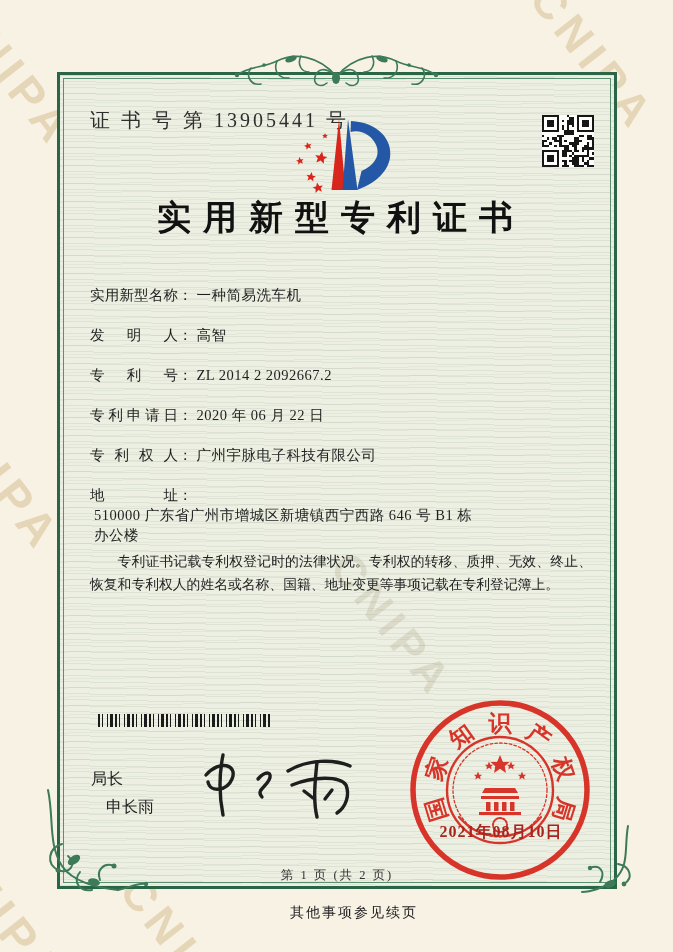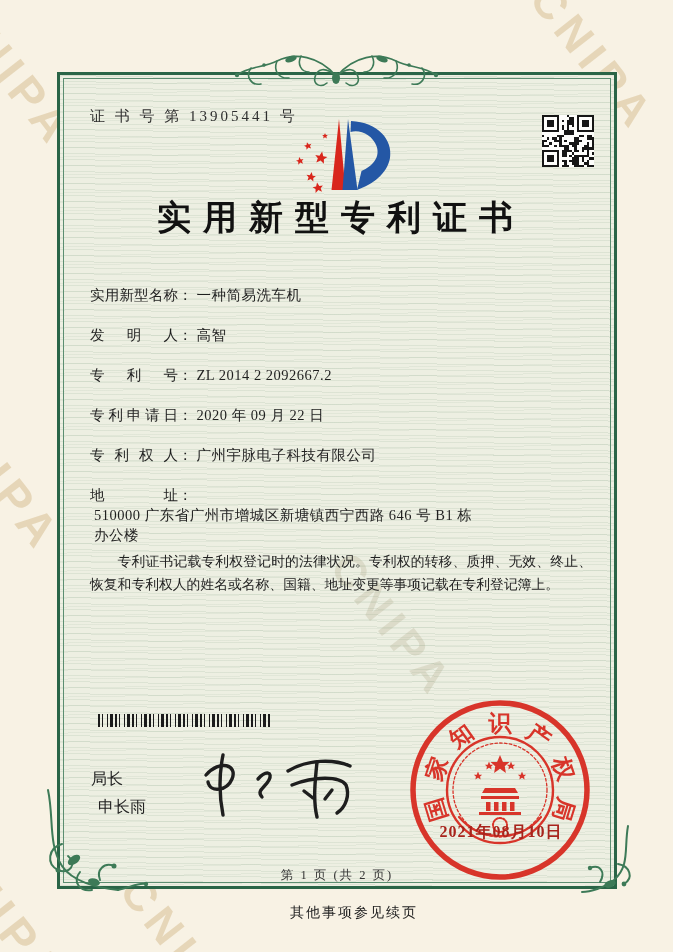--- a/index.html
+++ b/index.html
@@ -33,21 +33,21 @@
       repeating-linear-gradient(1deg, rgba(124,158,128,0.15) 0 1px, rgba(0,0,0,0) 1px 6px),
       repeating-linear-gradient(-1deg, rgba(124,158,128,0.10) 0 1px, rgba(0,0,0,0) 1px 9px);
   }
   .cert::before{content:"";position:absolute;inset:3px;border:1px solid #5c8e71;pointer-events:none;}
   
   .orn{position:absolute;z-index:3;pointer-events:none;}
   .garland{left:231px;top:44px;}
   .corner-bl{left:38px;top:788px;}
   .corner-br{left:580px;top:824px;}
   
-  .cert-no{position:absolute;left:30px;top:32px;font-size:15px;letter-spacing:3px;color:#2e2e2e;}
+  .cert-no{position:absolute;left:30px;top:32px;font-size:20px;letter-spacing:3px;color:#2e2e2e;}
   .logo{position:absolute;left:236px;top:38px;}
   .qr{position:absolute;left:482px;top:40px;width:52px;height:52px;background:#fdfdfb;}
   .qr svg rect{fill:#161616;}
   .title{
     position:absolute;left:8px;right:0;top:120px;text-align:center;
     font-size:34px;font-weight:bold;letter-spacing:12px;color:#111;
   }
   
   .frow{position:absolute;left:30px;right:26px;font-size:14.5px;color:#1f1f1f;line-height:20px;}
   .flabel{display:inline-block;width:88px;text-align:justify;text-align-last:justify;vertical-align:top;}
@@ -62,21 +62,21 @@
     text-align:justify;color:#222;
   }
   
   .barcode{
     position:absolute;left:38px;top:639px;width:173px;height:13px;
     background-image:repeating-linear-gradient(90deg,
       #1b1b1b 0 2px,transparent 2px 4px,#1b1b1b 4px 5px,transparent 5px 9px,
       #1b1b1b 9px 10px,transparent 10px 12px,#1b1b1b 12px 15px,transparent 15px 17px);
   }
   .signer-title{position:absolute;left:31px;top:694px;font-family:Liberation Sans, sans-serif;font-size:16px;color:#222;}
-  .signer-name{position:absolute;left:38px;top:722px;font-family:Liberation Serif, serif;font-size:16px;color:#222;}
+  .signer-name{position:absolute;left:46px;top:722px;font-family:Liberation Serif, serif;font-size:16px;color:#222;}
   .signature{position:absolute;left:132px;top:674px;}
   
   .seal{position:absolute;left:347px;top:622px;opacity:0.93;}
   .seal *{stroke-linecap:round;}
   #seal-chars text{
     font-family:"Liberation Sans","DejaVu Sans",sans-serif;font-weight:bold;
     font-size:23px;fill:#d7271d;text-anchor:middle;dominant-baseline:central;
   }
   .seal-date{
     position:absolute;left:352px;top:747px;width:178px;text-align:center;
@@ -364,21 +364,21 @@
     <div class="frow" style="top:210px">
       <span class="flabel">实用新型名称</span><span class="fcolon">：</span><span class="fvalue">一种简易洗车机</span>
     </div>
     <div class="frow" style="top:250px">
       <span class="flabel">发明人</span><span class="fcolon">：</span><span class="fvalue">高智</span>
     </div>
     <div class="frow" style="top:290px">
       <span class="flabel">专利号</span><span class="fcolon">：</span><span class="fvalue">ZL 2014 2 2092667.2</span>
     </div>
     <div class="frow" style="top:330px">
-      <span class="flabel">专利申请日</span><span class="fcolon">：</span><span class="fvalue">2020 年 09 月 22 日</span>
+      <span class="flabel">专利申请日</span><span class="fcolon">：</span><span class="fvalue">2020 年 06 月 22 日</span>
     </div>
     <div class="frow" style="top:370px">
       <span class="flabel">专利权人</span><span class="fcolon">：</span><span class="fvalue">广州宇脉电子科技有限公司</span>
     </div>
     <div class="frow" style="top:410px">
       <span class="flabel">地址</span><span class="fcolon">：</span><span class="fvalue wrap">510000 广东省广州市增城区新塘镇西宁西路 646 号 B1 栋办公楼</span>
     </div>
 
     <div class="paras">
       <p>专利证书记载专利权登记时的法律状况。专利权的转移、质押、无效、终止、恢复和专利权人的姓名或名称、国籍、地址变更等事项记载在专利登记簿上。</p>

